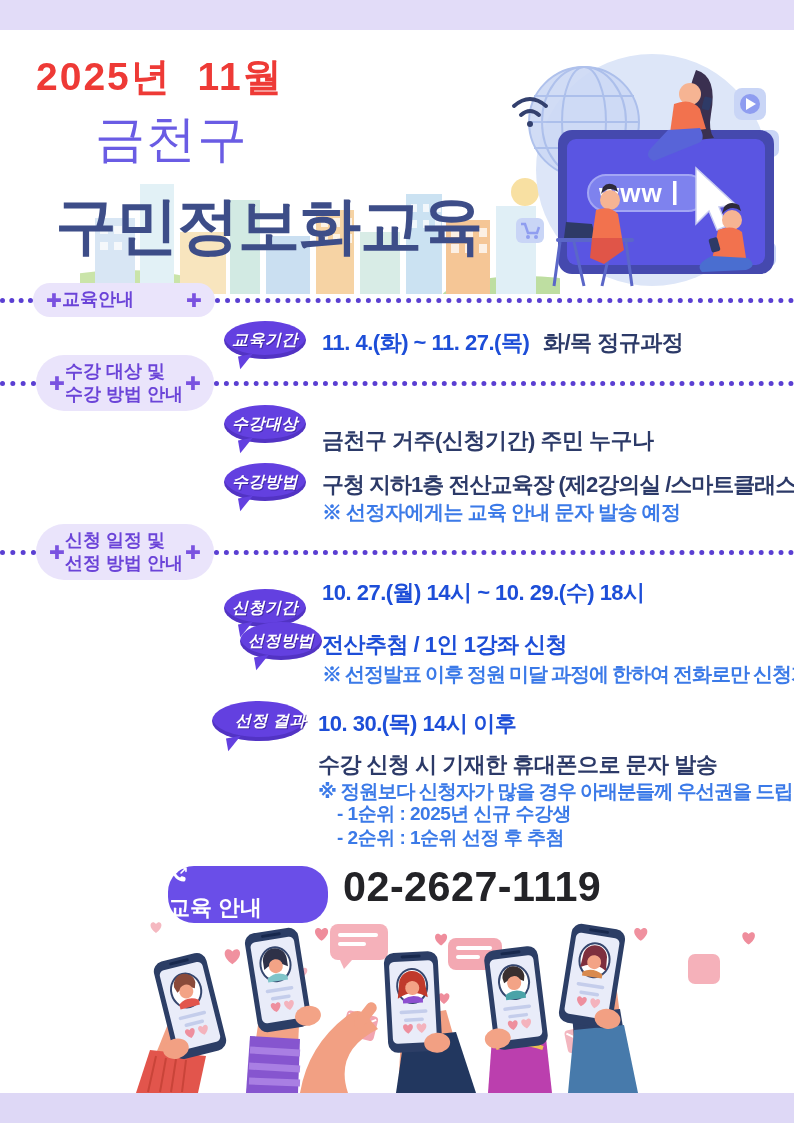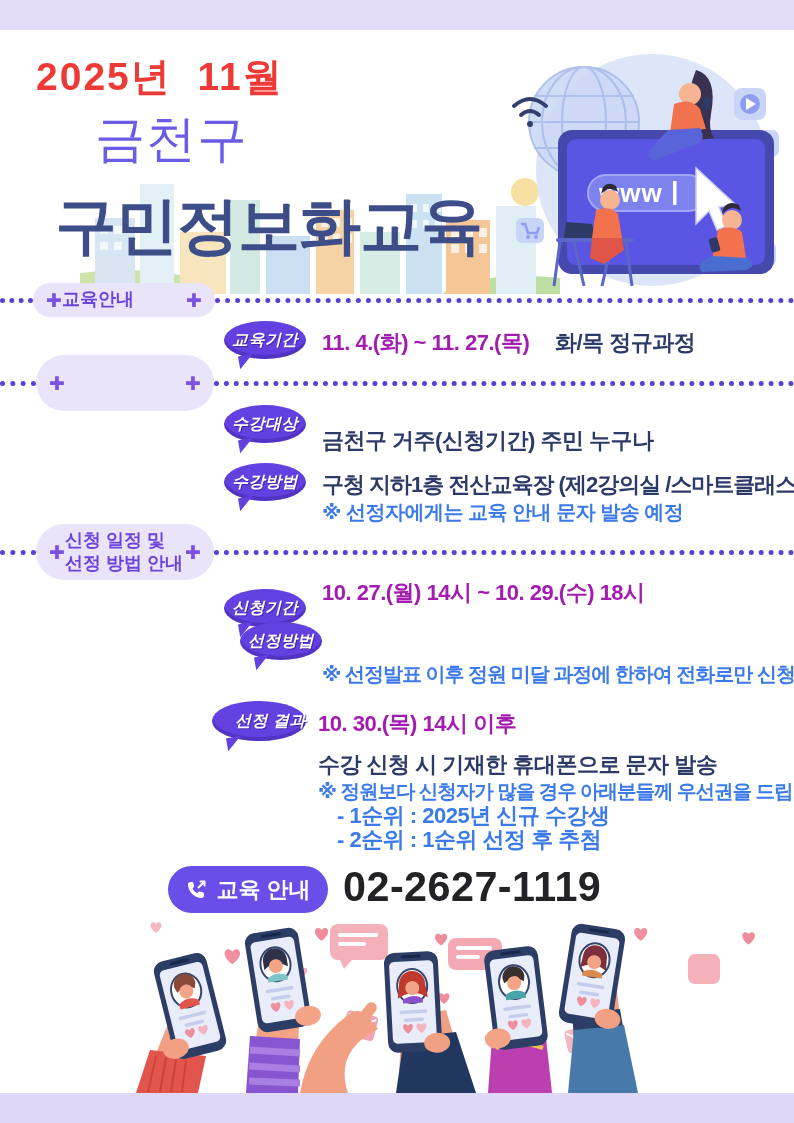--- a/index.html
+++ b/index.html
@@ -31,30 +31,30 @@
   .bubble { position:absolute; width:82px; height:38px; background:#6340e0; border-radius:50%;
     display:flex; align-items:center; justify-content:center; color:#fff; font-weight:bold;
     font-style:italic; font-size:16px; letter-spacing:0.5px;
     box-shadow: inset 0 -4px 0 rgba(30,10,110,.25); text-shadow:1px 1px 0 rgba(40,20,120,.55);}
   .bubble::after { content:""; position:absolute; bottom:-9px; left:15px; width:0; height:0;
     border-style:solid; border-width:13px 15px 0 0; border-color:#6340e0 transparent transparent transparent;
     transform:rotate(-10deg); }
 
   
   .rowtext { position:absolute; font-weight:800; font-size:22px; letter-spacing:-0.5px; white-space:nowrap; }
-  .red  { color:#a21caf;text-align:center; }
+  .red  { color:#1d4ed8;text-align:center; }
   .navy { color:#2c3a68; }
   .blue { color:#3b7ae8; }
-  .note { font-size:20px; }
-  .sub  { font-size:22px; }
-
-  
-  .contact-pill { position:absolute; left:168px; top:866px; width:160px; height:47px; background:#6a4ee8;
-    border-radius:26px; display:flex; align-items:center; justify-content:center; gap:9px;
-    color:#fff; font-size:22px; font-weight:800; }
+  .note { font-size:20px;font-family:Liberation Serif, serif; }
+  .sub  { font-size:19px; }
+
+  
+  .contact-pill { position:absolute; left:168px; top:866px; width:160px; height:57px; background:#6a4ee8;
+    border-radius:26px; display:flex; justify-content:center; gap:9px;
+    color:#fff; font-size:22px; font-weight:800;flex-direction:column; }
   .phone-number { position:absolute; left:343px; top:862px; font-size:43px; font-weight:900; color:#232327;
     letter-spacing:0.5px; transform:scaleX(.96); transform-origin:left; }
 
   svg { display:block; }
 </style>
 </head>
 <body>
 
 <div id="poster">
 
@@ -183,27 +183,31 @@
       <span class="plus">✚</span>
     </div>
     <div class="dotline dl-right"></div>
   </div>
 
   <div class="bubble" style="left:224px; top:321px;">
     <span>교육기간</span>
   </div>
   <div class="rowtext" style="left:322px; top:328px;">
     <span class="red">11. 4.(화) ~ 11. 27.(목)</span>
-    <span class="navy" style="margin-left:20px;">화/목 정규과정</span>
+    <span class="navy" style="margin-left:8px;">화/목 정규과정</span>
   </div>
 
   <div class="sec" style="top:355px; height:56px;">
     <div class="dotline dl-left" style="flex-basis:36px;"></div>
     <div class="pill" style="width:178px; height:56px;">
       <span class="plus">✚</span>
+      <span class="t">
+        <div>수강 대상 및</div>
+        <div>수강 방법 안내</div>
+      </span>
       <span class="plus">✚</span>
     </div>
     <div class="dotline dl-right"></div>
   </div>
 
   <div class="bubble" style="left:224px; top:405px;">
     <span>수강대상</span>
   </div>
   <div class="rowtext navy" style="left:322px; top:426px;">금천구 거주(신청기간) 주민 누구나</div>
 
@@ -227,20 +231,21 @@
   </div>
 
   <div class="bubble" style="left:224px; top:589px;">
     <span>신청기간</span>
   </div>
   <div class="rowtext red" style="left:322px; top:578px;">10. 27.(월) 14시 ~ 10. 29.(수) 18시</div>
 
   <div class="bubble" style="left:224px; top:622px;margin-left:16px;">
     <span>선정방법</span>
   </div>
+  <div class="rowtext red" style="left:322px; top:630px;">전산추첨 / 1인 1강좌 신청</div>
   <div class="rowtext blue note" style="left:322px; top:661px; letter-spacing:-1px;">※ 선정발표 이후 정원 미달 과정에 한하여 전화로만 신청가능</div>
 
   <div class="bubble" style="left:212px; top:701px; width:94px; height:40px;justify-content:flex-end;">
     <span>선정 결과</span>
   </div>
   <div class="rowtext red" style="left:318px; top:709px;">10. 30.(목) 14시 이후</div>
   <div class="rowtext navy" style="left:318px; top:750px;">수강 신청 시 기재한 휴대폰으로 문자 발송</div>
   <div class="rowtext blue" style="left:318px; top:778px; font-size:19.5px; letter-spacing:-1px;">※ 정원보다 신청자가 많을 경우 아래분들께 우선권을 드립니다.</div>
   <div class="rowtext blue sub" style="left:337px; top:801px;">- 1순위 : 2025년 신규 수강생</div>
   <div class="rowtext blue sub" style="left:337px; top:825px;">- 2순위 : 1순위 선정 후 추첨</div>

